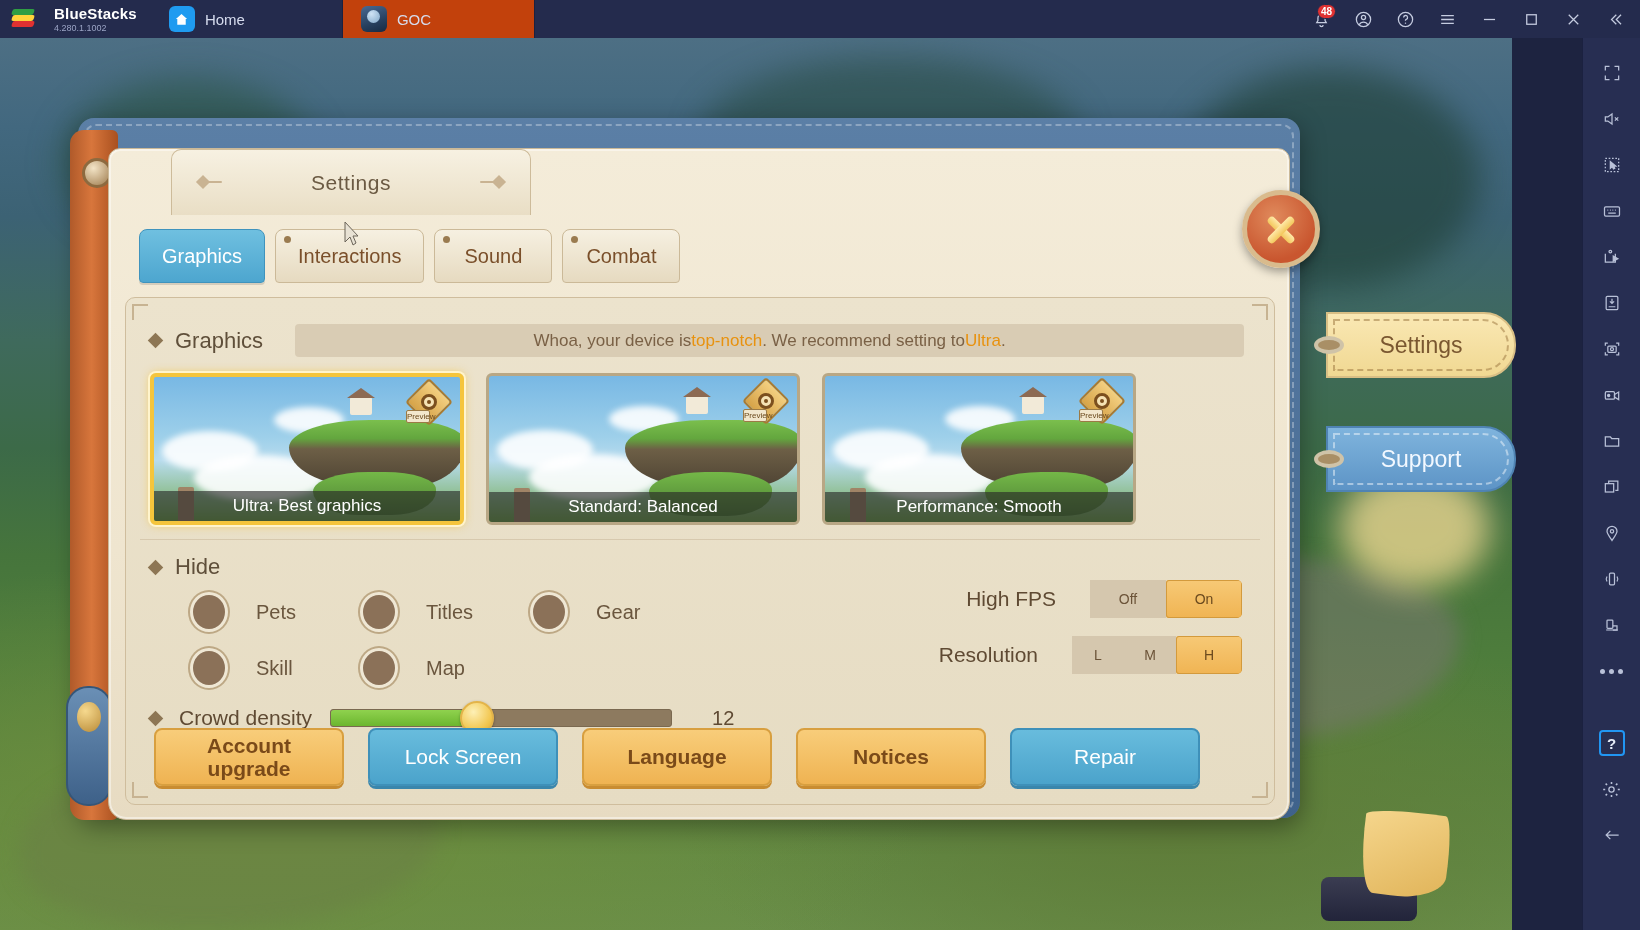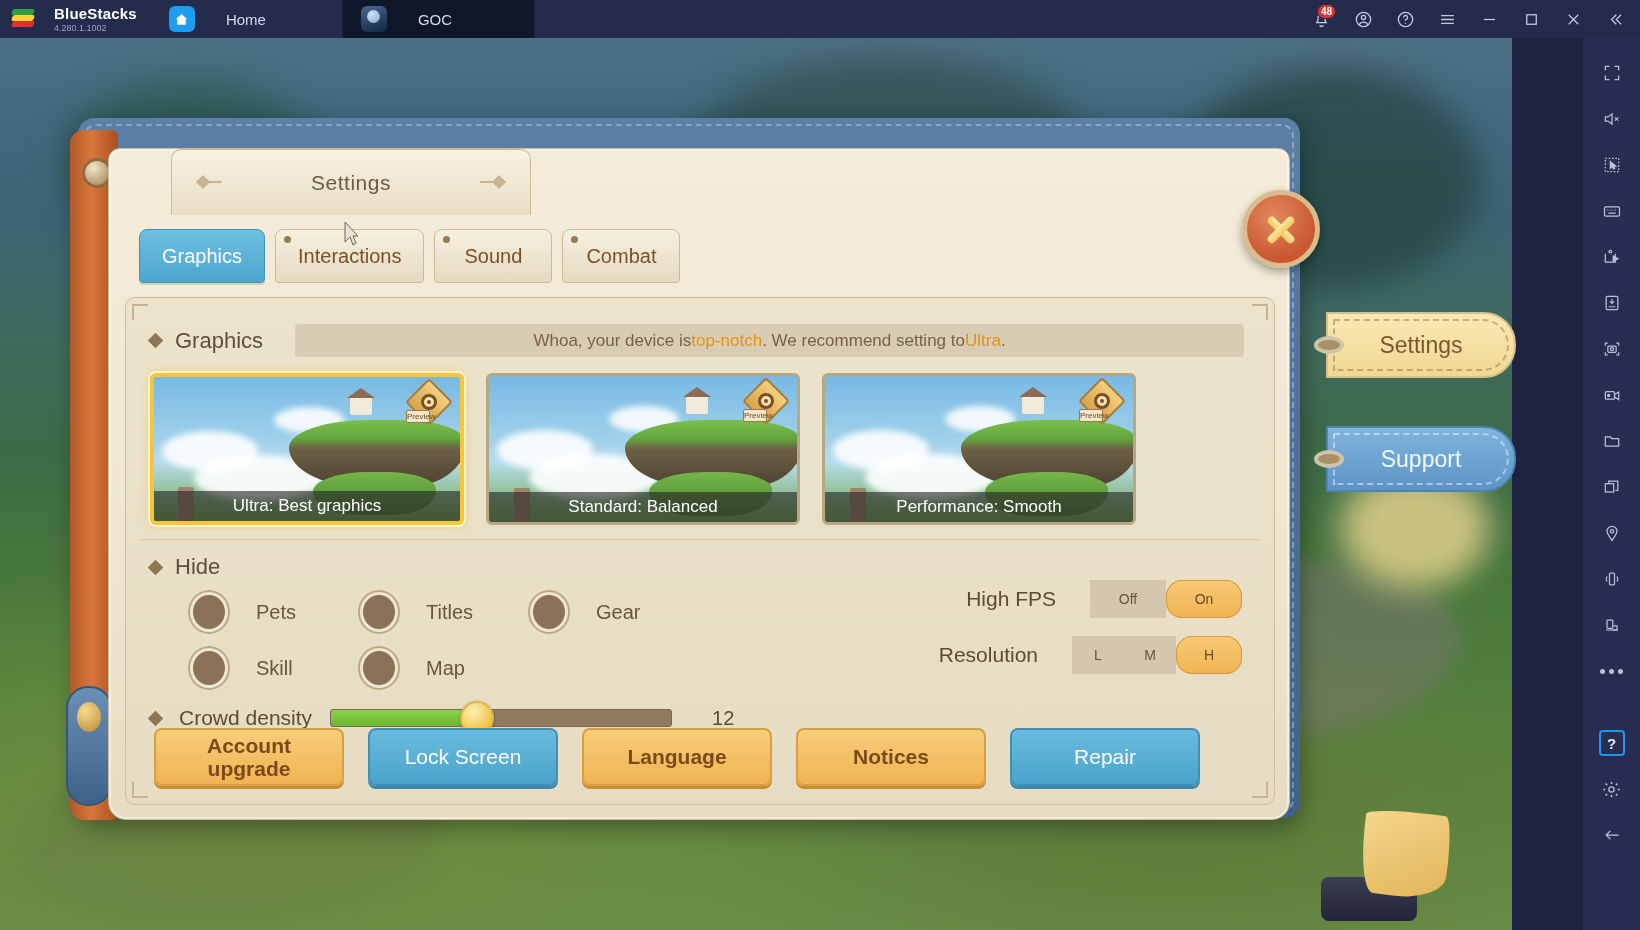--- a/index.html
+++ b/index.html
@@ -31,36 +31,36 @@
   .bs-logo i:nth-child(3) { top: 13px; background: #e03131; }
   .bs-brand-txt { display: flex; flex-direction: column; line-height: 1; margin-left: 12px; }
   .bs-name { color: #fff; font-size: 15px; font-weight: bold; letter-spacing: .2px; }
   .bs-ver { color: #9aa3c4; font-size: 9px; margin-top: 3px; }
 
   .tab {
     display: flex; align-items: center; gap: 10px;
     padding: 0 18px; min-width: 192px; cursor: default;
     border-right: 1px solid #1b2140;
   }
-  .tab.active { background: #0f172a; }
+  .tab.active { background: #c2410c; }
   .tab-ico {
     width: 26px; height: 26px; border-radius: 6px; flex: none;
     display: flex; align-items: center; justify-content: center;
   }
   .tab-ico.home { background: #1f9bf0; }
   .tab-ico.goc {
     background: linear-gradient(160deg,#4a6a93 0%,#27405f 60%,#162a42 100%);
     position: relative; overflow: hidden;
   }
   .tab-ico.goc::after {
     content: ""; position: absolute; left: 6px; top: 4px;
     width: 13px; height: 13px; border-radius: 50%;
     background: radial-gradient(circle at 35% 30%, #cfe3f5, #7fa6c8);
   }
-  .tab-label { color: #d6dcee; font-size: 15px; white-space: nowrap; margin-left: 21px; }
+  .tab-label { color: #d6dcee; font-size: 15px; white-space: nowrap; }
 
   .tb-spacer { flex: 1; }
   .tb-icons { display: flex; align-items: center; gap: 4px; padding-right: 6px; }
   .tb-btn {
     width: 38px; height: 38px; display: flex; align-items: center;
     justify-content: center; position: relative; cursor: default;
   }
   .tb-btn svg { stroke: #c5cce0; fill: none; stroke-width: 1.6; }
   .badge {
     position: absolute; top: 4px; right: 4px; min-width: 17px; height: 15px;
@@ -325,21 +325,21 @@
   .seg { border: none; display: flex; }
   .seg-item {
     height: 38px; min-width: 76px; display: flex; align-items: center;
     justify-content: center; font-size: 14px; color: #6b5338;
     background: #d5c7ae; cursor: default;
   }
   .seg-item.sm { min-width: 36px; }
   .seg-item.on {
     background: linear-gradient(180deg,#f7c976,#f0b453);
     color: #6b4a1e; box-shadow: 0 0 0 1px #d39a3c inset;
-    border-radius: 16px;
+    border-radius: 3px;
   }
 
   .slider-row {
     display: flex; align-items: center; gap: 18px;
     margin-top: 18px; margin-left: 2px;
   }
   .slider-label { color: #5f4a33; font-size: 21px; }
   .track {
     width: 342px; height: 18px; background: #8d7a5f; border-radius: 3px;
     position: relative; border: 1px solid #7a6950;

